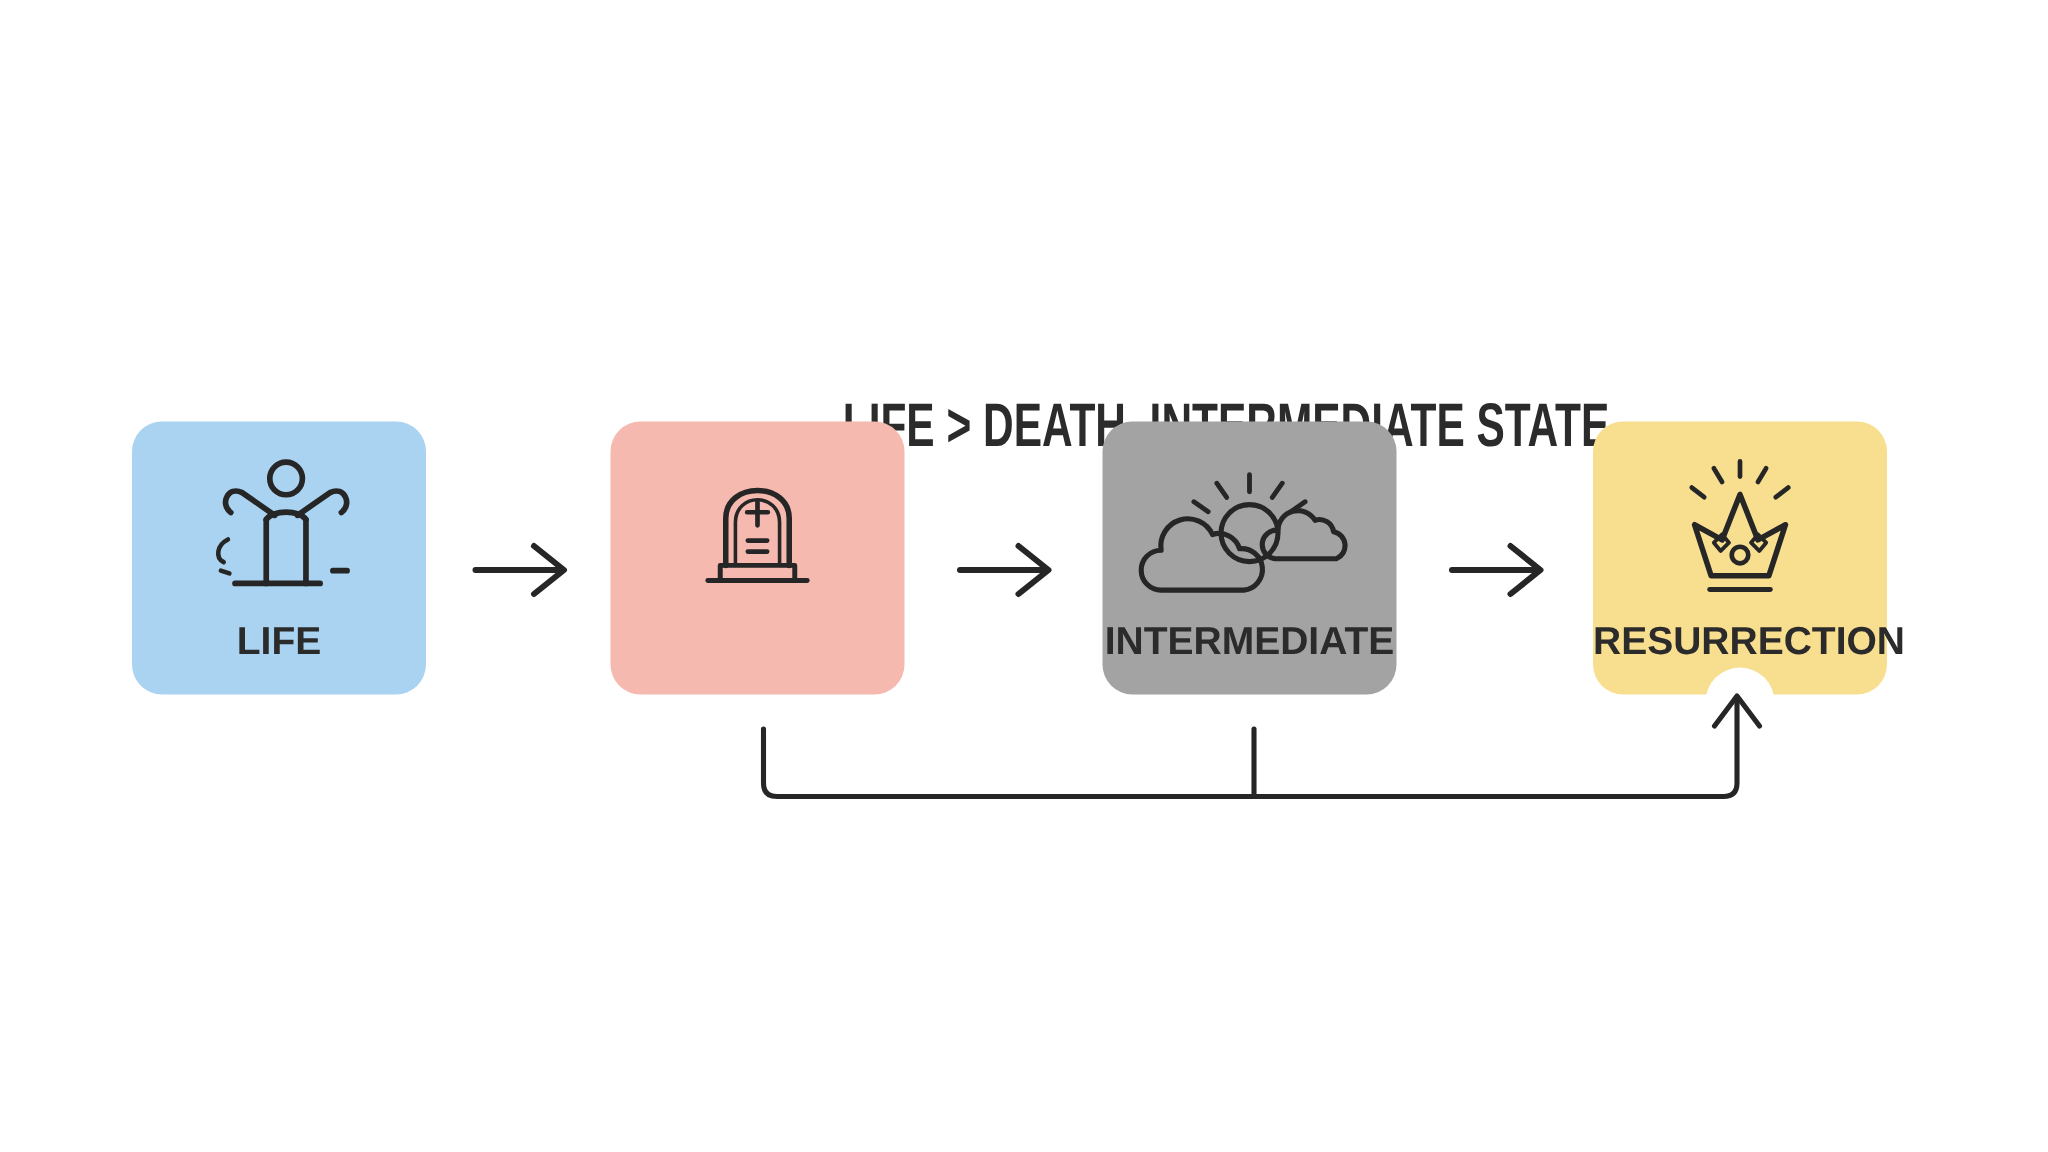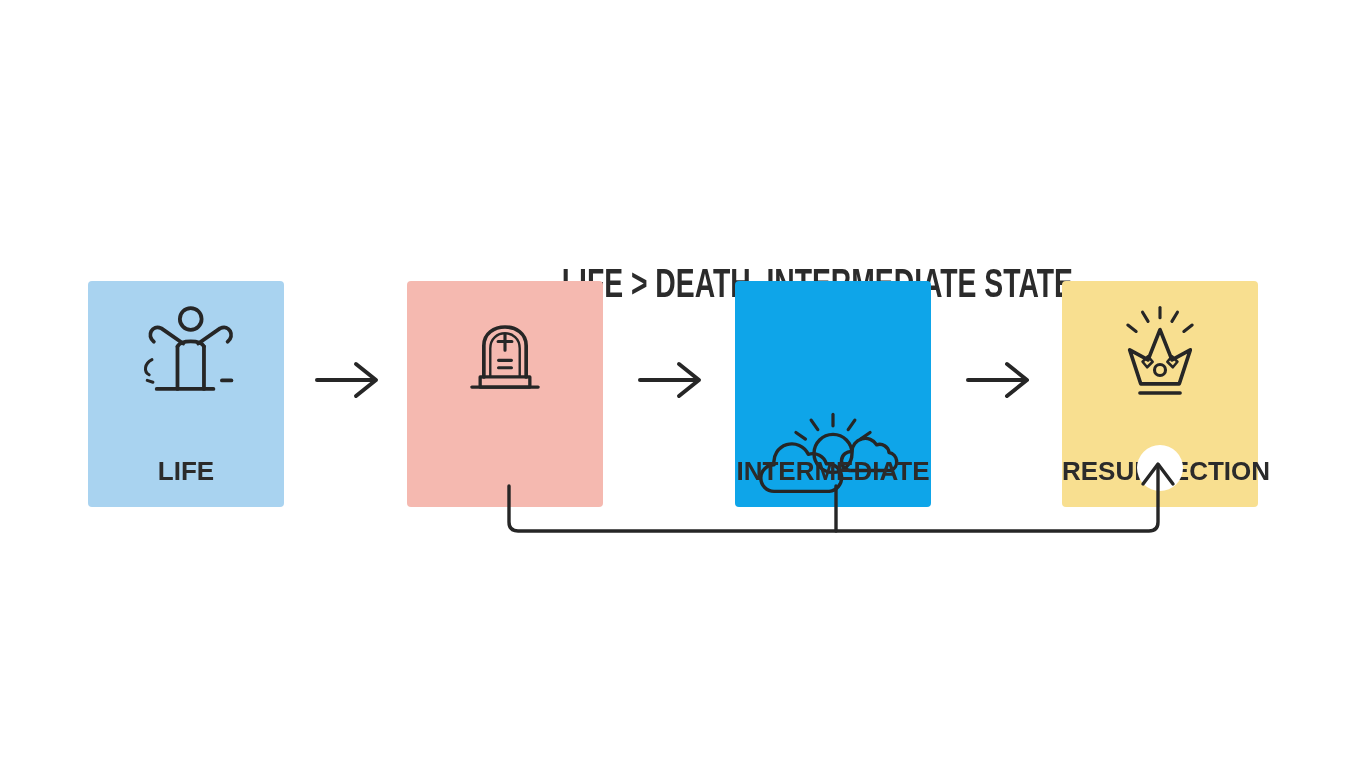--- a/index.html
+++ b/index.html
@@ -28,22 +28,22 @@
   .title > span {
     display: inline-block;
     transform: scaleX(0.69);
     transform-origin: center center;
   }
 
   .stage {
     position: absolute;
     top: 281px;
     width: 196px;
-    height: 226px;
-    border-radius: 4px;
+    height: 182px;
+    border-radius: 20px;
     display: flex;
     flex-direction: column;
     align-items: center;
   }
   .stage-life         { left: 88px;  }
   .stage-death        { left: 407px; }
   .stage-intermediate { left: 735px; }
   .stage-resurrection { left: 1062px; }
 
   .icon-wrap {
@@ -124,21 +124,21 @@
         <path class="ln" d="M27,76 L27,42 C27,15 73,15 73,42 L73,76" stroke-width="4"></path>
         <path class="ln" d="M34,76 L34,45 C34,23 66,23 66,45 L66,76" stroke-width="2.6"></path>
         <path class="ln" d="M50,30 L50,47 M42.5,37.5 L57.5,37.5" stroke-width="3.4"></path>
         <path class="ln" d="M43,58 L57,58 M43,66 L57,66" stroke-width="3.4"></path>
         <path class="ln" d="M23,76 L77,76 L77,87 L23,87 Z" stroke-width="3.6"></path>
         <path class="ln" d="M14,87 L86,87" stroke-width="3.6"></path>
       </svg>
     </div>
   </div>
 
-  <div class="stage stage-intermediate" style="background-color: #0ea5e9; justify-content: flex-end;">
+  <div class="stage stage-intermediate" style="background-color: #a3a3a3;">
     <div class="icon-wrap">
       <svg width="152" height="95" viewBox="0 0 160 100">
         <path class="ln" d="M80,23 L80,11" stroke-width="3.4"></path>
         <path class="ln" d="M64,27 L57,17" stroke-width="3.4"></path>
         <path class="ln" d="M96,27 L103,17" stroke-width="3.4"></path>
         <path class="ln" d="M51,37 L41,30" stroke-width="3.4"></path>
         <path class="ln" d="M109,37 L119,30" stroke-width="3.4"></path>
         <circle class="ln" cx="80" cy="52" r="20" stroke-width="3.6" fill="#fae5a0"></circle>
         <path class="ln" d="M98,70 a10,10 0 0 1 2,-20 a14,14 0 0 1 26,-7 a10,10 0 0 1 13,8 a10,10 0 0 1 2,19 z" stroke-width="3.6" fill="#bddcb7"></path>
         <path class="ln" d="M18,92 a14,14 0 0 1 0,-28 a19,19 0 0 1 36,-11 a15,15 0 0 1 19,10 a14,14 0 0 1 3,29 z" stroke-width="3.6" fill="#bddcb7"></path>

